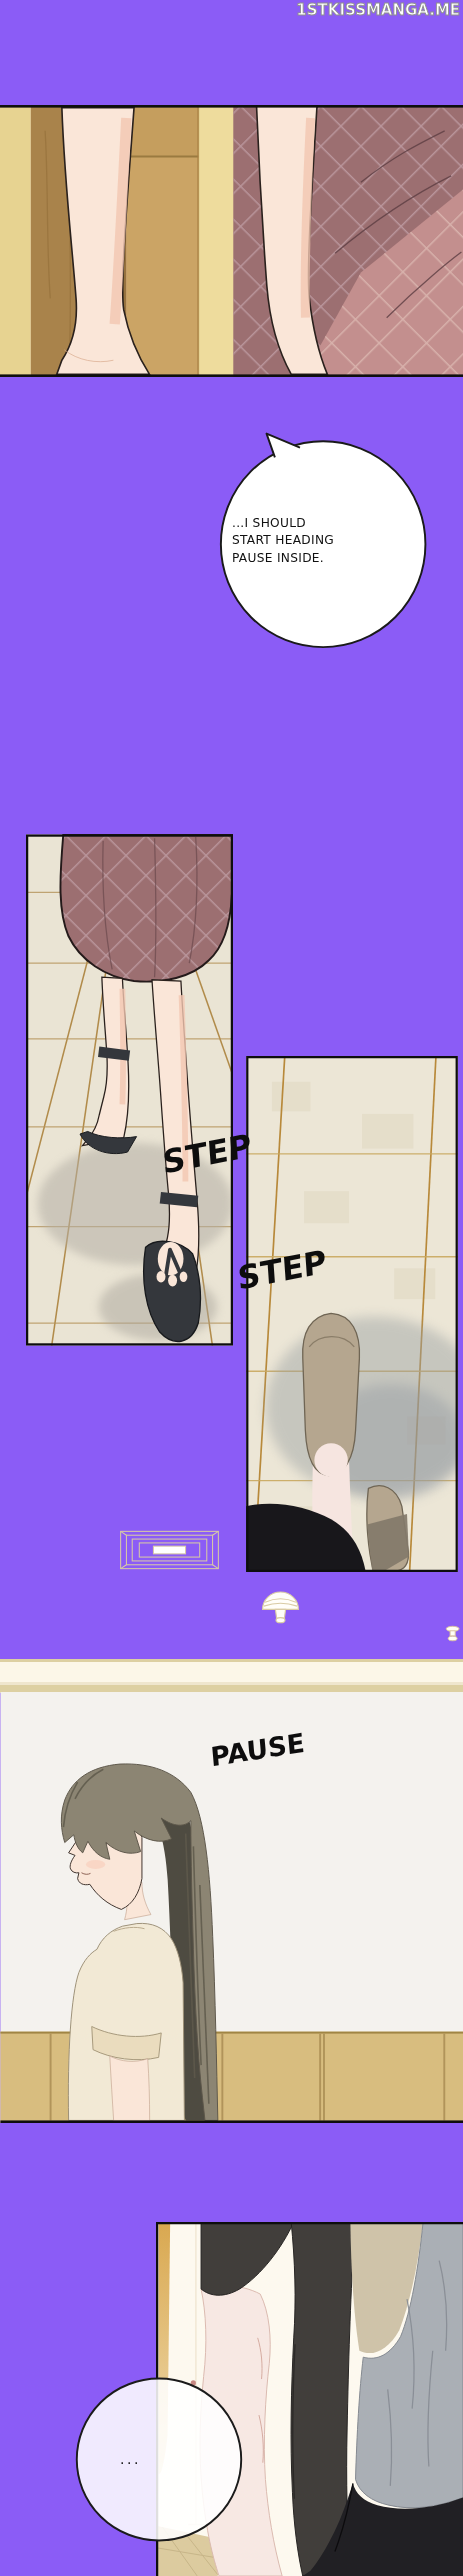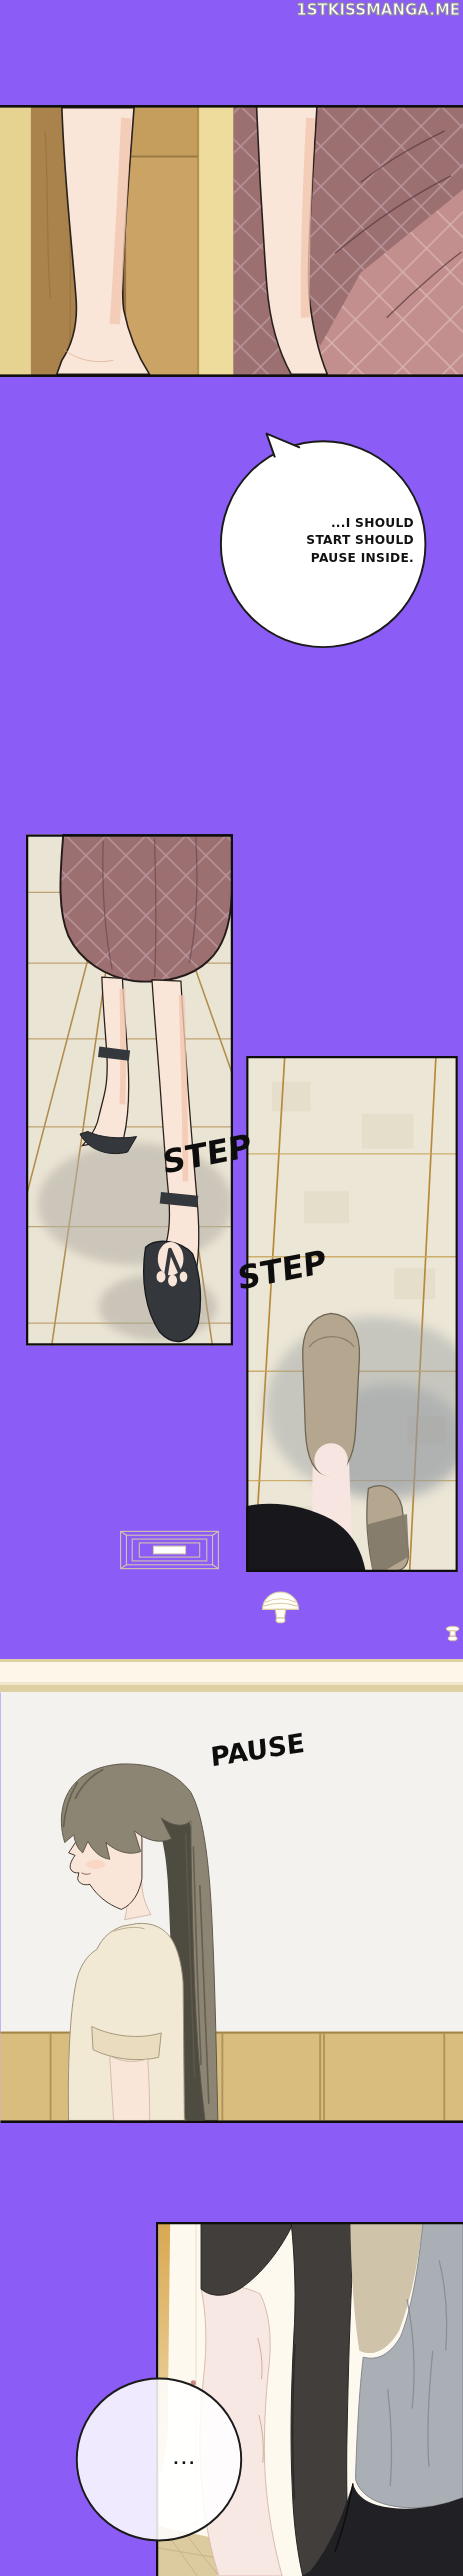--- a/index.html
+++ b/index.html
@@ -6,21 +6,21 @@
   #page{position:relative;width:464px;height:2576px;background:#8b5cf6;overflow:hidden;
         font-family:"DejaVu Sans","Liberation Sans",sans-serif;}
   .abs{position:absolute;}
   #watermark{top:1.3px;right:3.9px;font-size:15px;font-weight:bold;color:#fff;
     -webkit-text-stroke:0.9px #8f8f8f;text-shadow:0 0 0.6px #999;letter-spacing:0px;}
   .panel-svg{display:block;}
   .sfx{font-weight:bold;color:#0d0d0d;white-space:nowrap;}
   #sfx-step1{left:162px;top:1135px;font-size:32px;transform:rotate(-11deg) skewX(-7deg);}
   #sfx-step2{left:237px;top:1251px;font-size:32px;transform:rotate(-11deg) skewX(-7deg);}
   #sfx-pause{left:210px;top:1734px;font-size:26.4px;transform:rotate(-9deg) skewX(-4deg);}
-  .bubble-text{color:#111;font-weight:bold;text-align:right;line-height:17.4px;font-size:12.2px;letter-spacing:0.3px;}
+  .bubble-text{color:#111;font-weight:normal;text-align:left;line-height:17.4px;font-size:12.2px;letter-spacing:0.3px;}
   #bubble1-text{left:232px;top:515px;width:182px;}
   #bubble2-text{left:120px;top:2451px;width:77px;font-size:14px;letter-spacing:2.6px;}
   .molding{left:0;width:464px;}
   #molding-line1{top:1659px;height:3.2px;background:var(--molding);}
   #molding-band{top:1662px;height:20px;background:var(--moldingCream);}
   #molding-line2{top:1682px;height:2.6px;background:#efe6cd;}
   #molding-line3{top:1685px;height:7px;background:var(--molding);border-bottom:1.3px solid #cfc093;}
 </style>
 </head>
 <body>
@@ -66,21 +66,21 @@
     <rect x="0" y="0" width="720" height="4" style="fill:var(--ink)"></rect>
     <rect x="0" y="418" width="720" height="4" style="fill:var(--ink)"></rect>
   </svg>
 
   <svg class="abs" style="left:213px;top:422px" width="219" height="238" viewBox="0 0 340 370">
     <ellipse cx="171" cy="190" rx="159" ry="160" fill="#ffffff" stroke="#1a1a1a" stroke-width="3"></ellipse>
     <path d="M96 55 L83 18 L135 40" fill="#ffffff" stroke="#1a1a1a" stroke-width="3" stroke-linejoin="round"></path>
   </svg>
   <div class="abs bubble-text" id="bubble1-text">
     <div>...I SHOULD</div>
-    <div>START SHOULD</div>
+    <div>START HEADING</div>
     <div>PAUSE INSIDE.</div>
   </div>
 
   <svg class="abs panel-svg" style="left:26px;top:834px" width="207" height="512" viewBox="0 0 322 795">
     <defs>
       <filter id="b6" x="-40%" y="-40%" width="180%" height="180%">
           <feGaussianBlur stdDeviation="7"></feGaussianBlur>
         </filter>
     </defs>
     <rect x="0" y="0" width="322" height="795" style="fill:var(--tile)"></rect>

